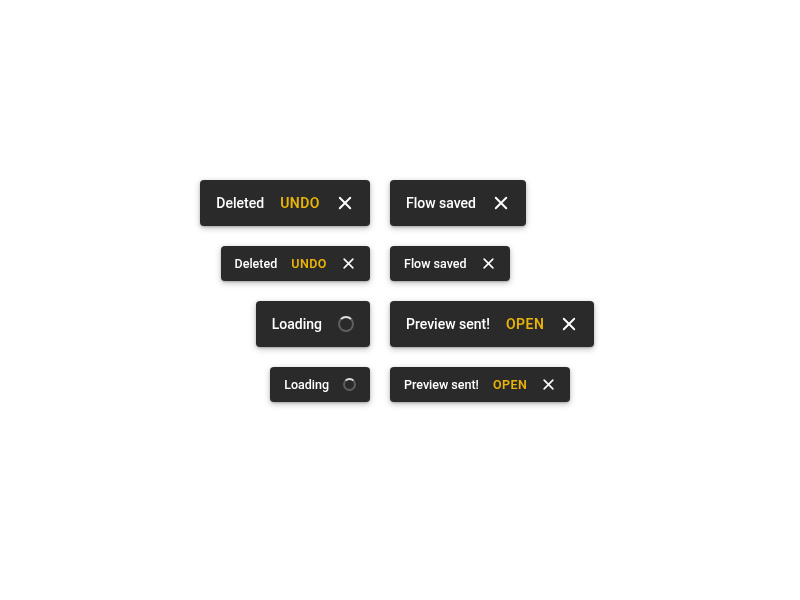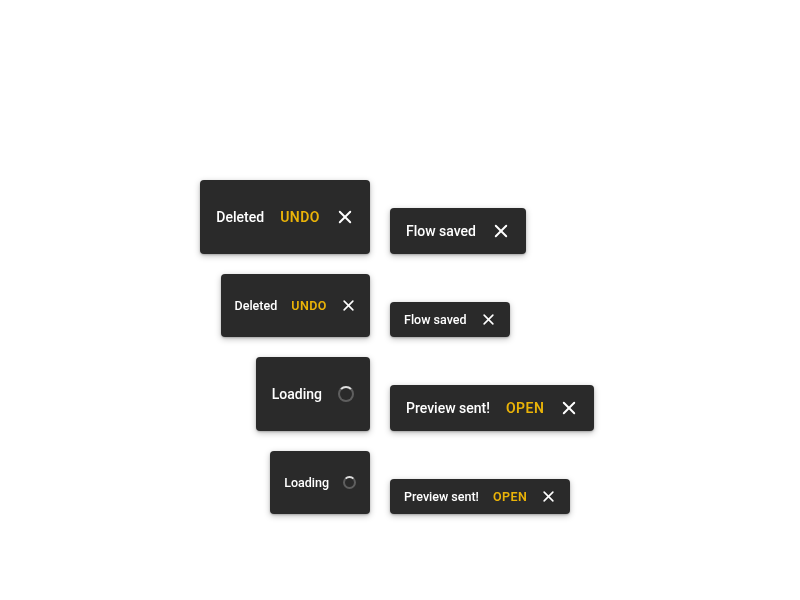--- a/index.html
+++ b/index.html
@@ -29,21 +29,20 @@
       justify-content: flex-start;
     }
     .row .left-col {
       display: flex;
       justify-content: flex-end;
       width: 370px;
     }
     .row .right-col {
       display: flex;
       justify-content: flex-end;
-      margin-top: 28px;
     }
     .snackbar {
       background: #2a2a2a;
       color: #fff;
       border-radius: 4px;
       box-shadow: 0 2px 6px rgba(0,0,0,0.25), 0 1px 2px rgba(0,0,0,0.2);
       display: inline-flex;
       align-items: center;
       white-space: nowrap;
     }

